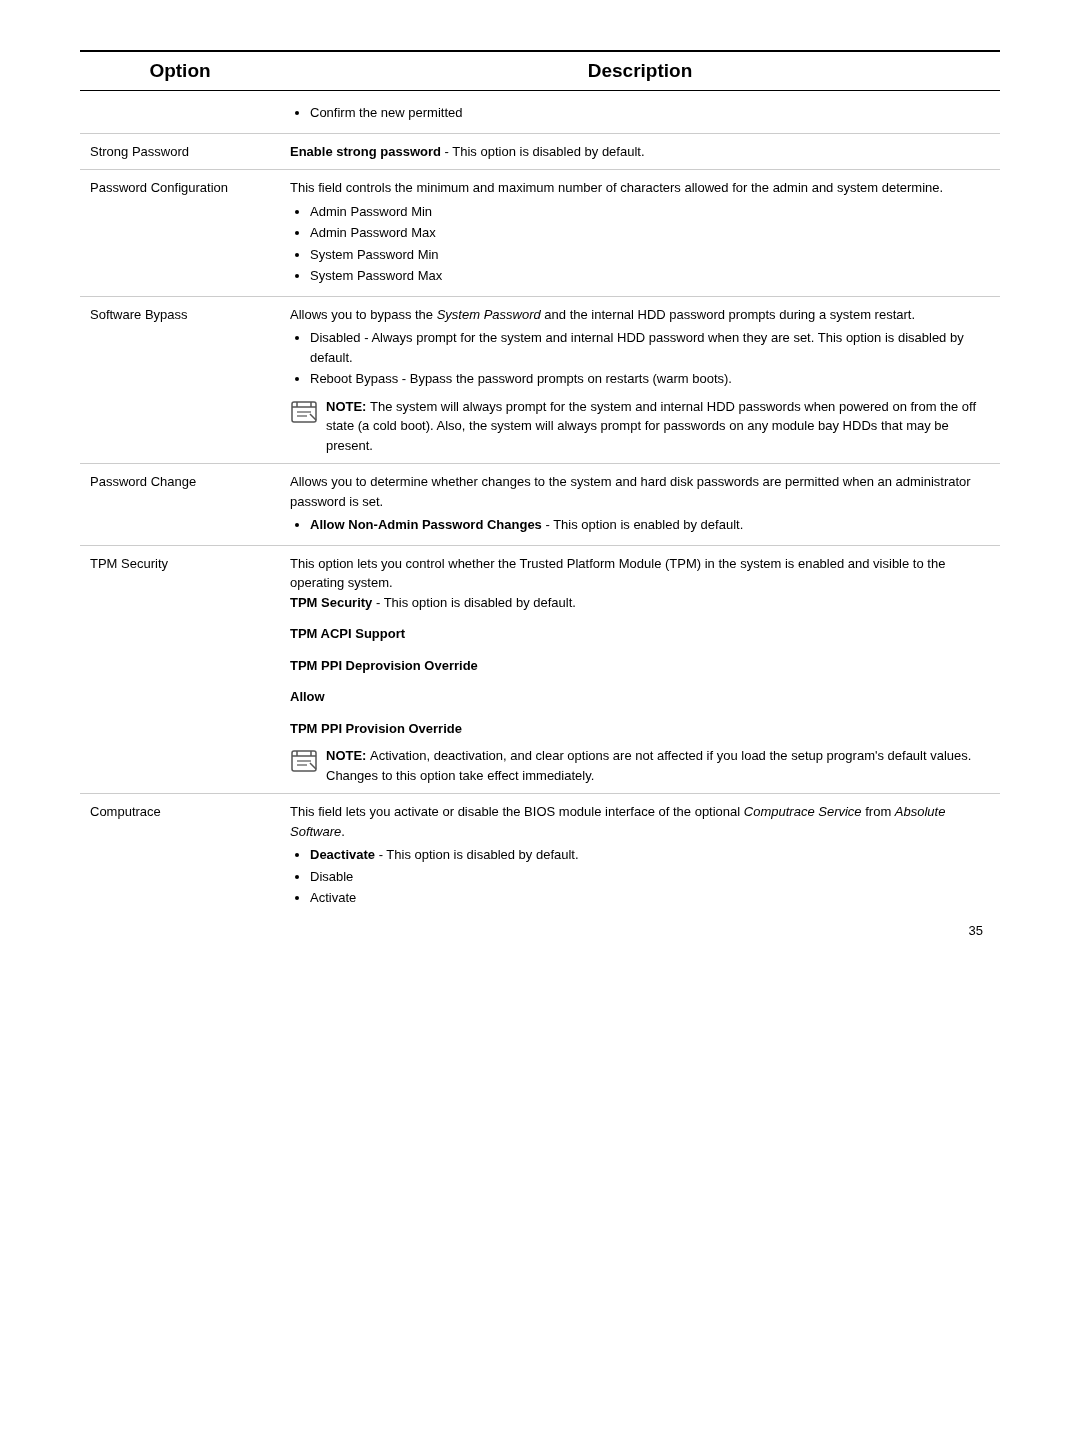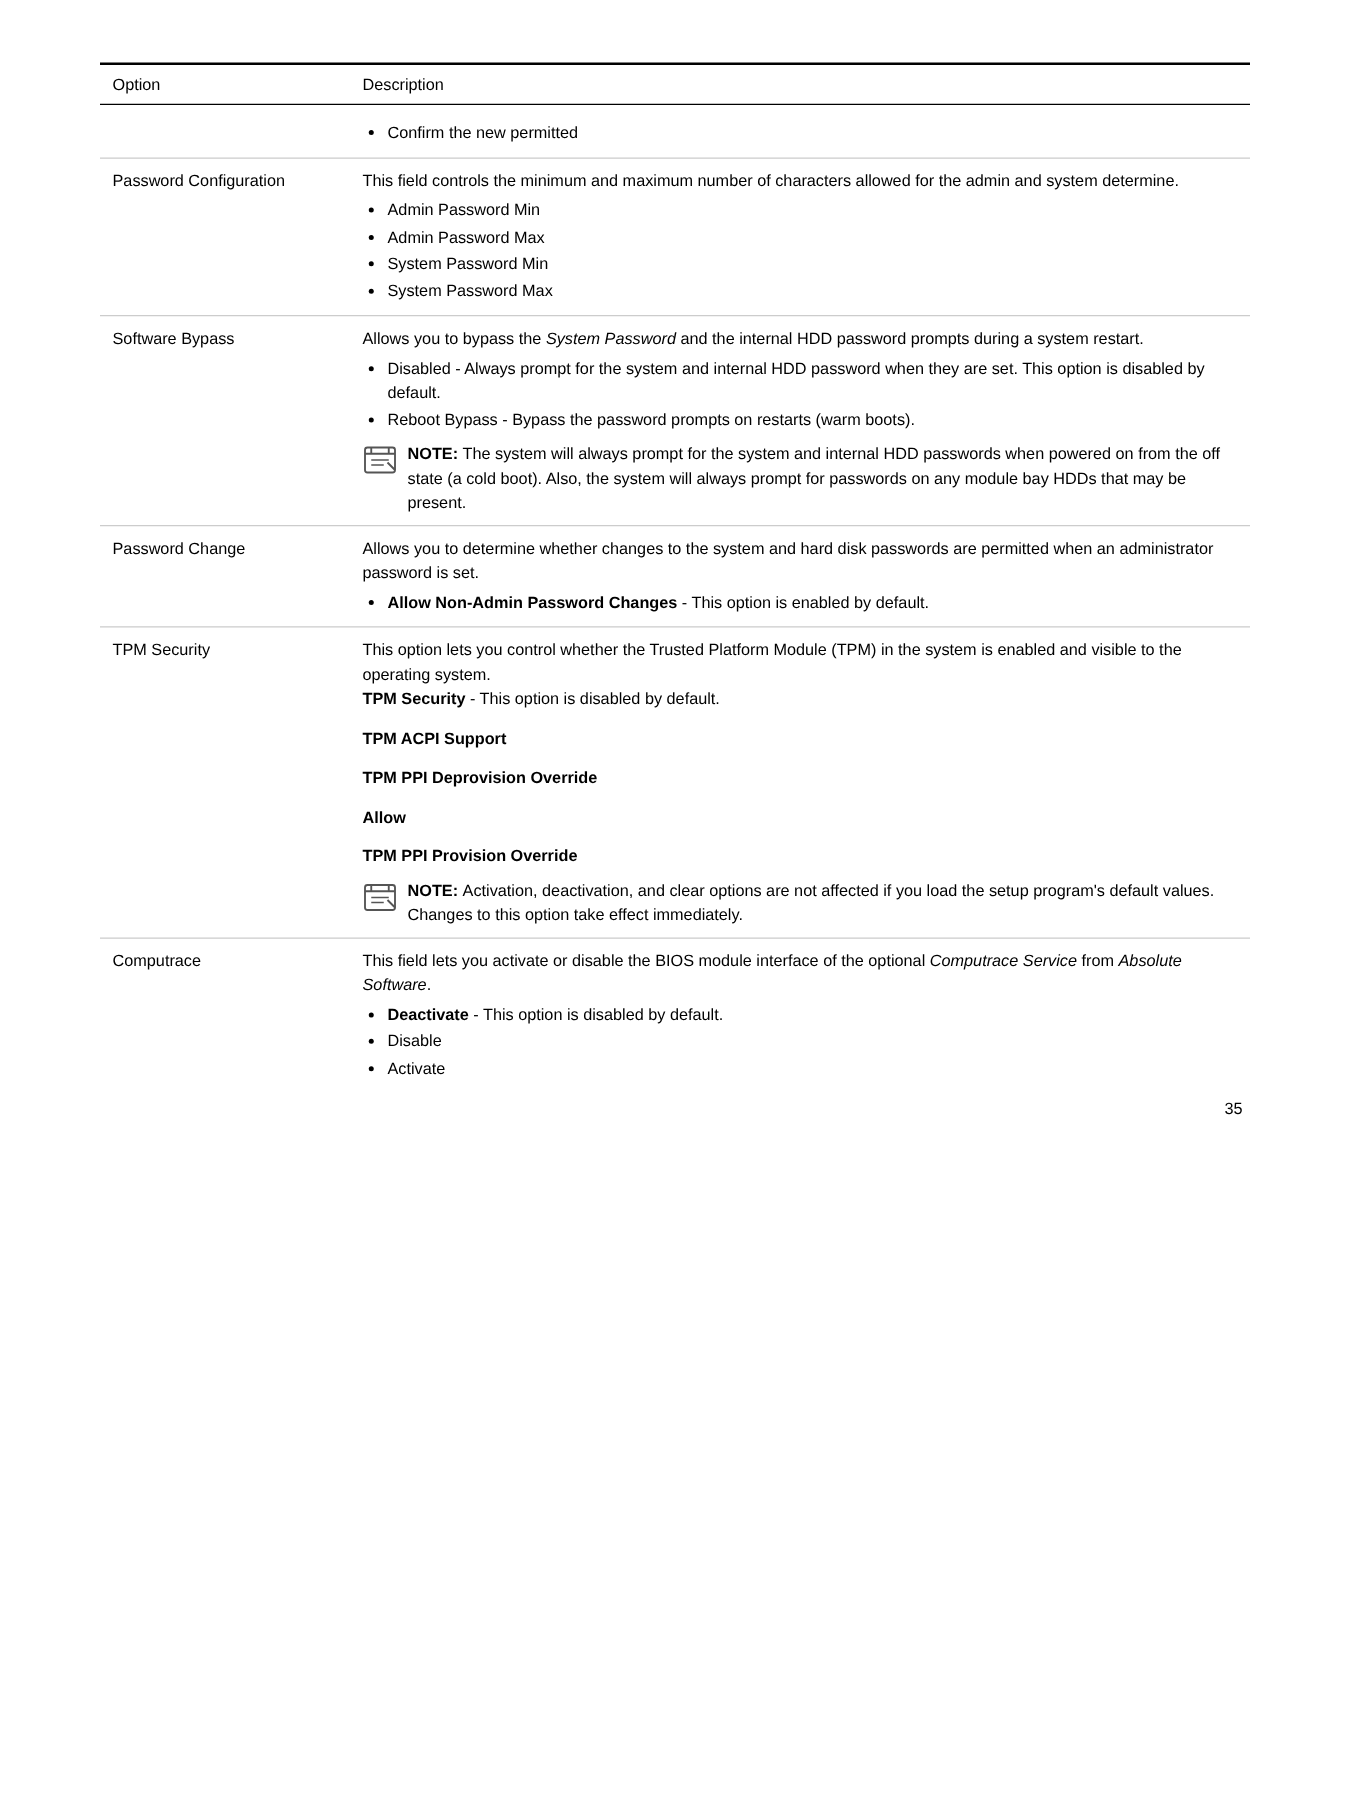--- a/index.html
+++ b/index.html
@@ -26,23 +26,23 @@
     table {
       width: 100%;
       border-collapse: collapse;
       margin-top: 10px;
     }
 
     thead tr th {
       border-top: 2px solid #000000;
       border-bottom: 1px solid #000000;
       padding: 8px 10px;
-      text-align: left;
-      font-weight: normal;
-      font-size: 13px;
+      text-align: center;
+      font-weight: bold;
+      font-size: 19px;
     }
 
     tbody tr td {
       padding: 8px 10px;
       vertical-align: top;
       font-size: 13px;
       line-height: 1.5;
     }
 
     tbody tr td:first-child {
@@ -93,21 +93,21 @@
     }
 
     .note-label {
       font-weight: bold;
       text-align: right;
     }
 
     .page-number {
       position: absolute;
       bottom: -20px;
-      right: 6px;
+      right: 17px;
       font-size: 13px;
     }
 
     .tpm-heading {
       font-weight: bold;
       margin-top: 12px;
       margin-bottom: 4px;
     }
   </style>
 </head>
@@ -125,20 +125,26 @@
 
       <tr>
         <td></td>
         <td>
           <ul class="bullet-list">
             <li>Confirm the new permitted</li>
           </ul>
         </td>
       </tr>
 
+      <tr class="row-divider">
+        <td>Strong Password</td>
+        <td>
+          <span class="bold">Enable strong password</span><span> - This option is disabled by default.</span>
+        </td>
+      </tr>
 
       <tr class="row-divider">
         <td>Password Configuration</td>
         <td>
           <span>This field controls the minimum and maximum number of characters allowed for the admin and system determine.</span>
           <ul class="bullet-list">
             <li>Admin Password Min</li>
             <li>Admin Password Max</li>
             <li>System Password Min</li>
             <li>System Password Max</li>

